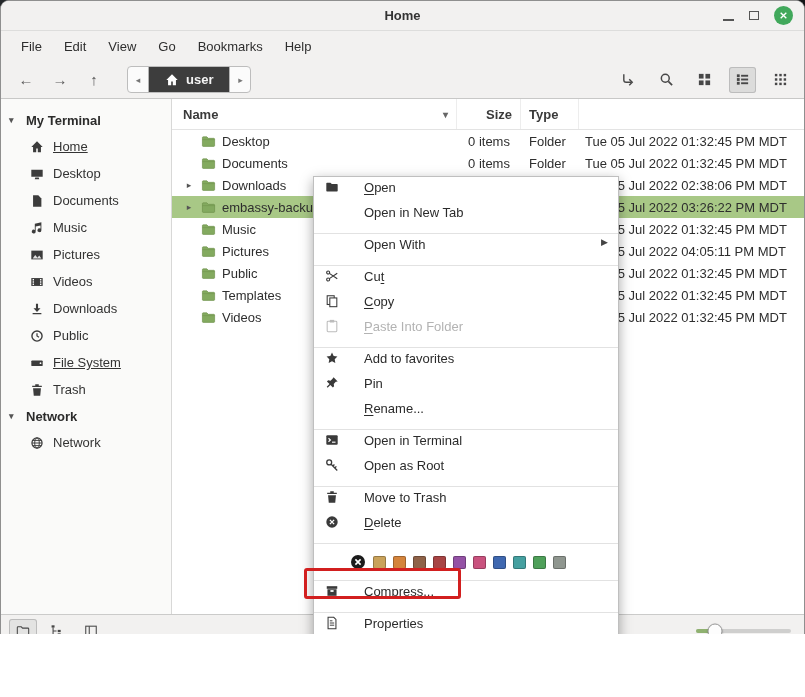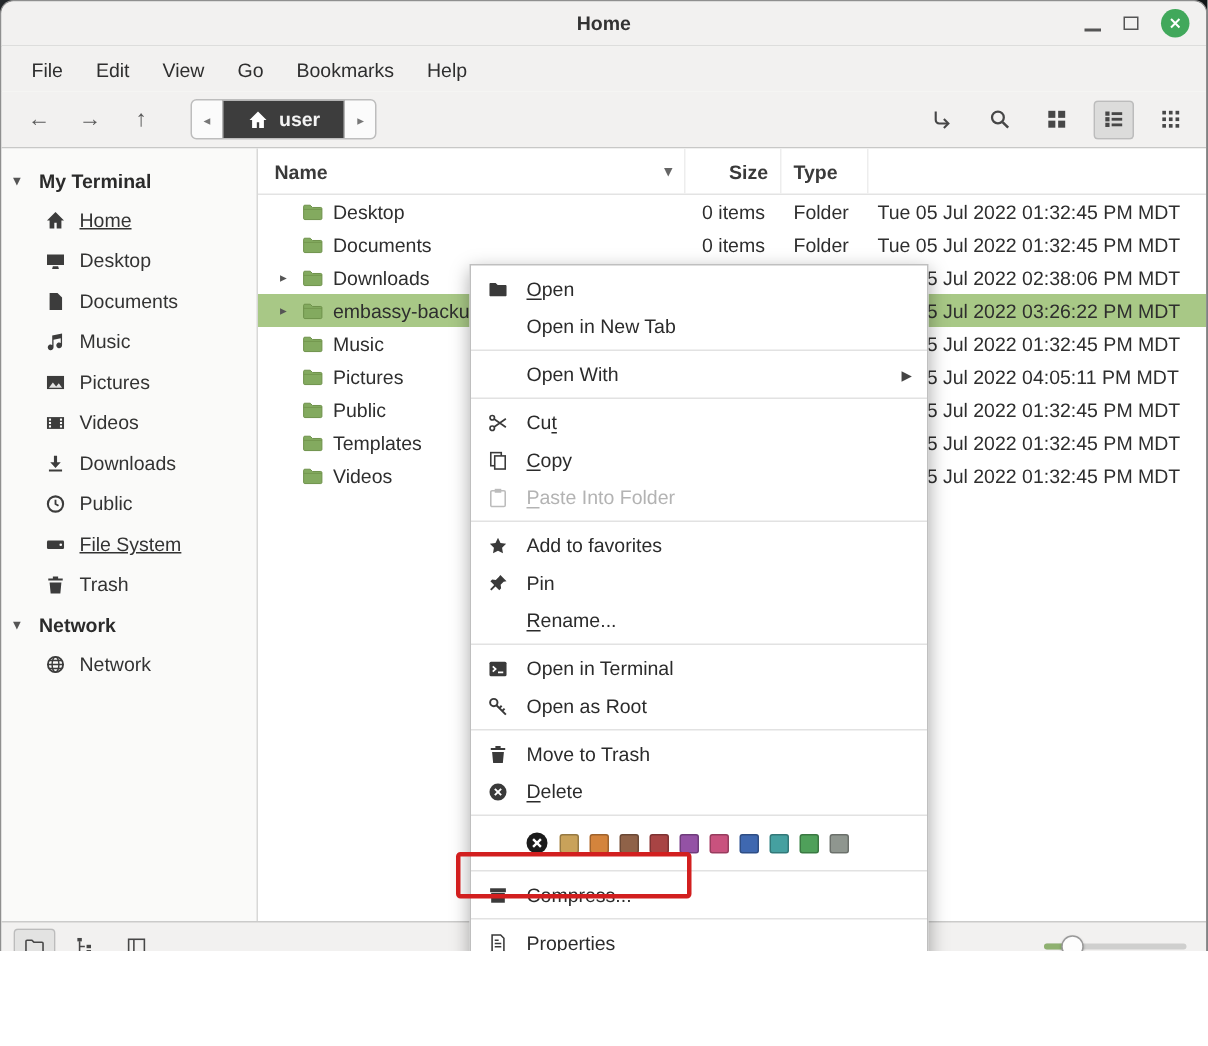--- a/index.html
+++ b/index.html
@@ -76,21 +76,21 @@
   .st-btn.active { background:#e3e3e2; box-shadow:inset 0 0 0 1px #bcbcbc; }
   .zoom { margin-left:auto; position:relative; width:95px; height:100%; margin-right:5px; }
   .zoom-track { position:absolute; left:0; right:0; top:50%; height:4px; transform:translateY(-50%); background:#cfcfce; border-radius:2px; }
   .zoom-fill  { position:absolute; left:0; top:50%; height:4px; transform:translateY(-50%); background:#8fb170; border-radius:2px; }
   .zoom-handle{ position:absolute; top:50%; transform:translate(-50%,-50%); width:15px; height:15px; border-radius:50%;
     background:#fdfdfd; border:1px solid #9a9a9a; box-shadow:0 1px 2px rgba(0,0,0,.25); }
 
   
   .context-menu { position:absolute; left:313px; top:176px; width:306px; background:#fff; border:1px solid #bfbfbf;
     box-shadow:0 4px 12px rgba(0,0,0,.35); padding:3px 0; z-index:50; font-size:13px; color:#2b2b2b; }
-  .cm-item { height:25px; display:flex; align-items:center; padding:0 10px 0 9px; gap:11px; }
+  .cm-item { height:25px; display:flex; padding:0 10px 0 9px; gap:24px; }
   .cm-icn { width:17px; flex:0 0 17px; display:flex; justify-content:center; color:#3a3a3a; }
   .cm-item.disabled { color:#b3b3b3; }
   .cm-item.disabled .cm-icn { color:#bcbcbc; }
   .cm-item.highlighted { background:#dadad9; }
   .cm-sep { height:1px; background:#e2e2e2; margin:3px 0; }
   .cm-sub { margin-left:auto; font-size:9px; color:#444; }
   .cm-label u { text-decoration:underline; text-underline-offset:2px; }
   .swatch-row { height:30px; display:flex; align-items:center; gap:7px; padding-left:36px; }
   .swatch { width:13px; height:13px; border-radius:2px; box-shadow:inset 0 0 0 1px rgba(0,0,0,.25); }
   .swatch-reset { width:16px; height:16px; display:flex; }

